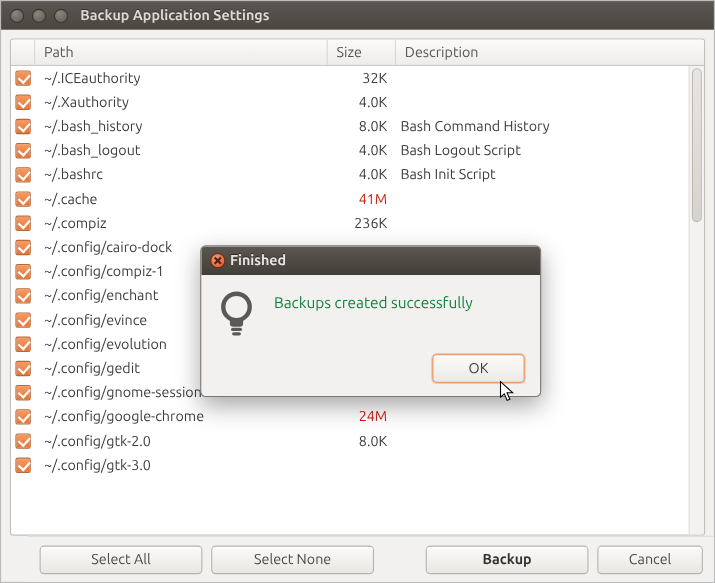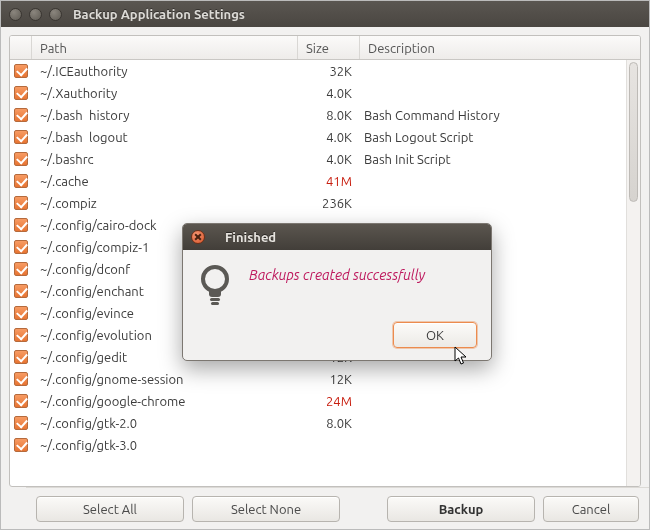--- a/index.html
+++ b/index.html
@@ -28,29 +28,29 @@
   .scroll-gutter { position: absolute; top: 24px; right: 0; bottom: 0; width: 14px; background: #f4f2f0; border-left: 1px solid #e1dfdc; }
   .scroll-thumb { position: absolute; left: 2px; right: 2px; top: 2px; height: 140px; background: linear-gradient(#e7e4e1,#d6d3cf); border: 1px solid #bdbab6; border-radius: 6px; }
 
   .footer { position: absolute; left: 0; right: 0; bottom: 0; height: 42px; display: flex; align-items: center; padding: 0 10px; gap: 8px; background: #f2f1f0; border-top: 1px solid #dcdad6; margin-left: 25px; }
   .btn { height: 26px; flex: 0 0 148px; background: linear-gradient(#fbfaf8,#e9e7e3); border: 1px solid #b7b4af; border-radius: 4px; color: #4a4a4a; display: flex; align-items: center; justify-content: center; font-size: 13px; box-shadow: inset 0 1px 0 #fff; }
   .btn.bold { font-weight: bold; color: #333; }
   .footer-spacer { flex: 1 1 auto; }
 
   
   .dialog { position: absolute; left: 181px; top: 222px; width: 310px; height: 138px; background: #f2f1f0; border: 1px solid #7c7771; border-radius: 5px; box-shadow: 0 8px 22px rgba(0,0,0,.35); overflow: hidden; }
-  .dlg-title { height: 26px; background: linear-gradient(#5b564f,#423e39); display: flex; align-items: center; padding: 0 8px; gap: 20px; }
+  .dlg-title { height: 26px; background: linear-gradient(#5b564f,#423e39); display: flex; align-items: center; padding: 0 8px; gap: 4px; }
   .dlg-close { width: 14px; height: 14px; border-radius: 50%; background: radial-gradient(circle at 35% 30%,#f59673,#d9552a); border: 1px solid #6d3018; position: relative; }
   .dlg-close::before, .dlg-close::after { content: ""; position: absolute; left: 2px; top: 5px; width: 8px; height: 2px; background: #4a2210; }
   .dlg-close::before { transform: rotate(45deg); }
   .dlg-close::after { transform: rotate(-45deg); }
   .dlg-title-text { color: #e7e4df; font-weight: bold; font-size: 13px; text-shadow: 0 -1px 0 rgba(0,0,0,.5); }
   .dlg-body { position: absolute; top: 26px; left: 0; right: 0; bottom: 0; }
   .bulb { position: absolute; left: 14px; top: 14px; width: 36px; height: 44px; color: #5b5955; }
-  .dlg-msg { position: absolute; left: 66px; top: 17px; right: 12px; font-size: 14px; color: #be185d; font-style: italic; }
+  .dlg-msg { position: absolute; left: 66px; top: 17px; right: 12px; font-size: 14px; color: #15803d; }
   .dlg-ok { position: absolute; right: 14px; bottom: 12px; width: 84px; height: 26px; background: linear-gradient(#fcfbf9,#eceae6); border: 1px solid #ec8b4e; border-radius: 4px; box-shadow: 0 0 0 1px rgba(233,120,49,.35), inset 0 1px 0 #fff; display: flex; align-items: center; justify-content: center; color: #3c3c3c; }
   .cursor { position: absolute; left: 453px; top: 345px; width: 16px; height: 22px; pointer-events: none; }
 </style>
 </head>
 <body>
 
 <div class="window">
 
   <div class="titlebar">
     <span class="tb-btn"></span>
@@ -130,28 +130,20 @@
             </div>
             <div class="cell-path">~/.config/cairo-dock</div>
             <div class="cell-size"></div>
             <div class="cell-desc"></div>
           </div>
           <div class="row">
             <div class="cell-check">
               <span class="chk"></span>
             </div>
             <div class="cell-path">~/.config/compiz-1</div>
-            <div class="cell-size"></div>
-            <div class="cell-desc"></div>
-          </div>
-          <div class="row">
-            <div class="cell-check">
-              <span class="chk"></span>
-            </div>
-            <div class="cell-path">~/.config/dconf</div>
             <div class="cell-size"></div>
             <div class="cell-desc"></div>
           </div>
           <div class="row">
             <div class="cell-check">
               <span class="chk"></span>
             </div>
             <div class="cell-path">~/.config/enchant</div>
             <div class="cell-size"></div>
             <div class="cell-desc"></div>

